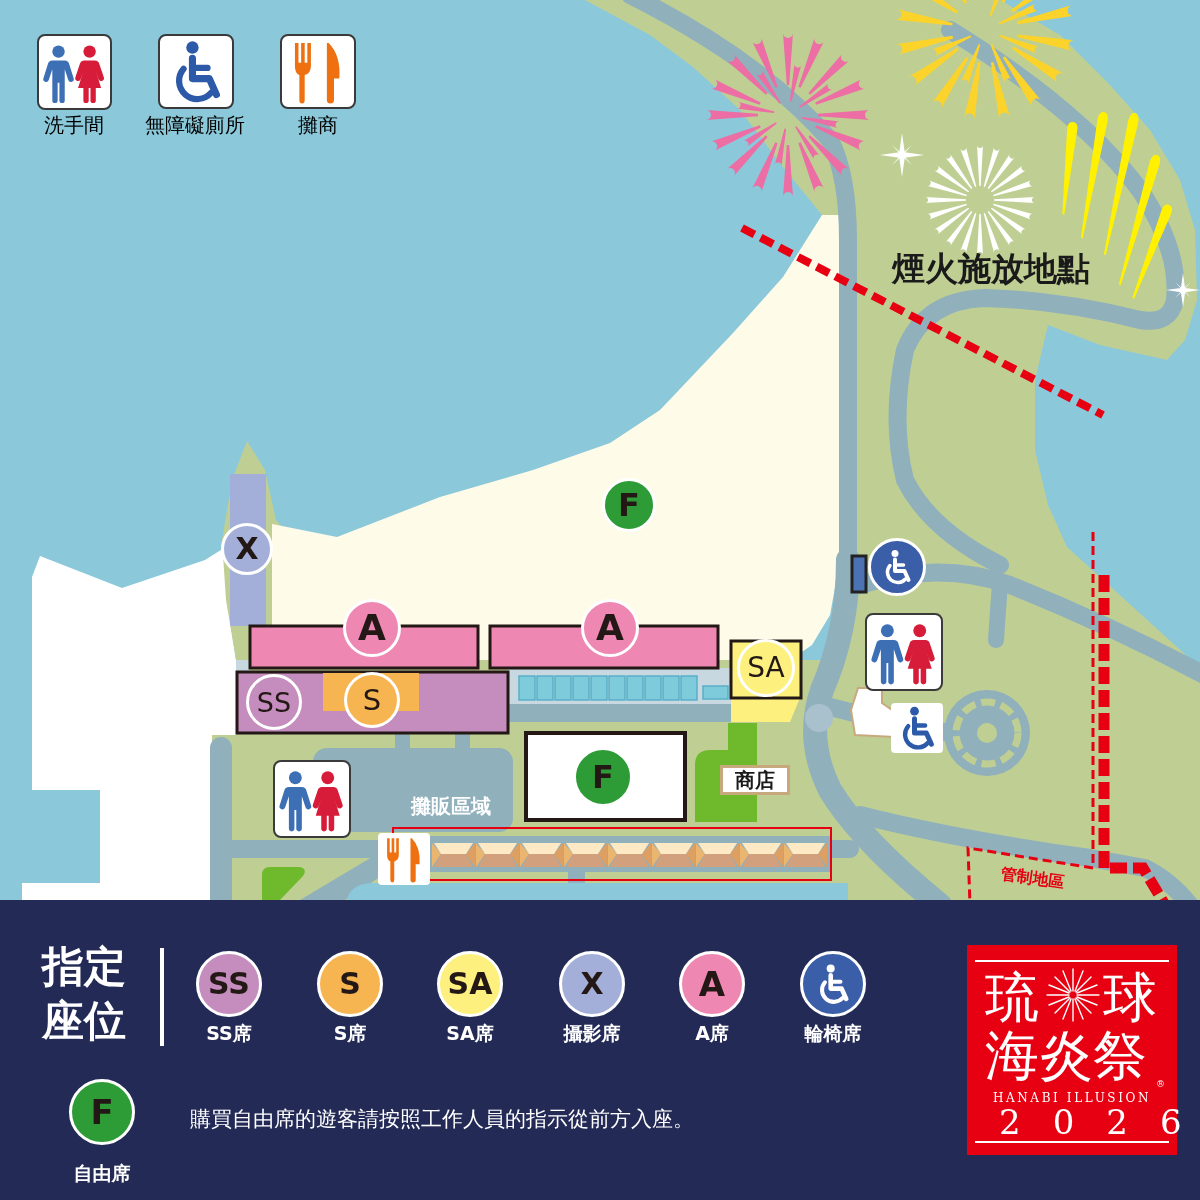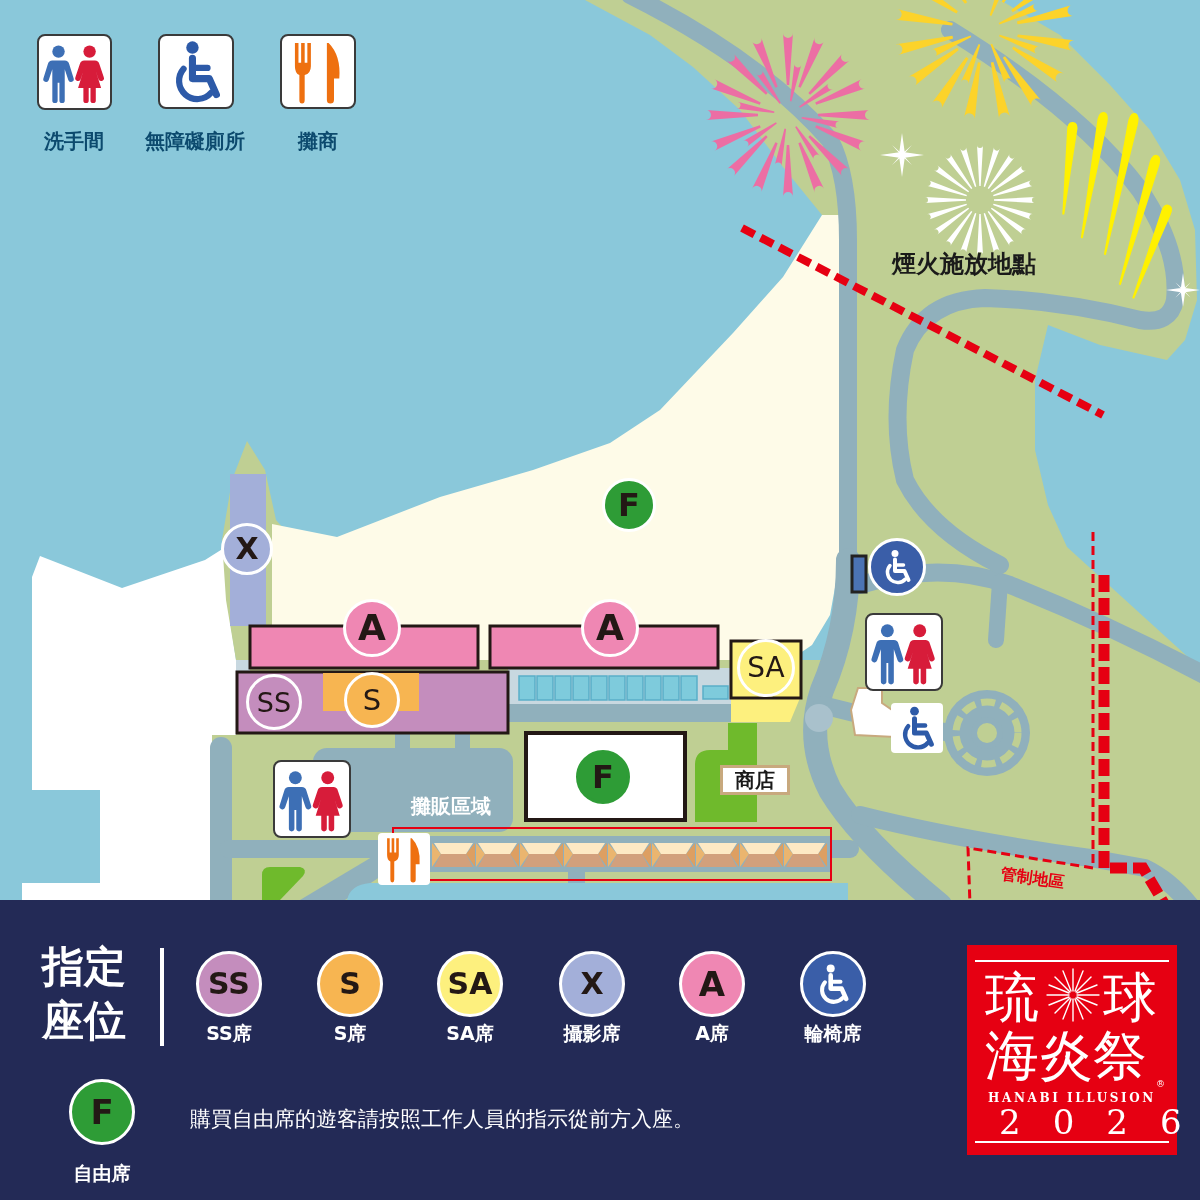--- a/index.html
+++ b/index.html
@@ -4,41 +4,41 @@
 <style>
   html,body{margin:0;padding:0;}
   body{width:1200px;height:1200px;overflow:hidden;font-family:"DejaVu Sans","Liberation Sans",sans-serif;background:#8ac8da;}
   #root{position:relative;width:1200px;height:1200px;}
   .map{position:absolute;left:0;top:0;width:1200px;height:900px;overflow:hidden;}
   .map svg.bg{position:absolute;left:0;top:0;}
   .abs{position:absolute;}
   .iconbox{position:absolute;background:#fff;border:2px solid #3a3a3a;border-radius:8px;box-sizing:border-box;}
   .iconbox.noborder{border:none;border-radius:4px;}
   .iconbox svg{position:absolute;left:0;top:0;width:100%;height:100%;}
-  .toplabel{position:absolute;top:128px;font-size:20px;font-weight:bold;color:#0c4a6e;text-align:center;white-space:nowrap;transform:translateX(-50%);}
+  .toplabel{position:absolute;top:112px;font-size:20px;font-weight:normal;color:#000000;text-align:center;white-space:nowrap;transform:translateX(-50%);}
   .marker{position:absolute;border-radius:50%;border:3px solid #fff;box-sizing:border-box;display:flex;align-items:center;justify-content:center;color:#231815;font-weight:bold;line-height:1;}
   .marker.reg{font-weight:normal;}
   .title{position:absolute;left:246px;top:296px;font-size:50px;color:#231815;letter-spacing:1px;white-space:nowrap;line-height:1;}
   .subtitle{position:absolute;left:246px;top:352px;font-size:31px;color:#231815;white-space:nowrap;line-height:1;}
-  .fw-label{position:absolute;left:892px;top:252px;font-size:24px;font-weight:bold;color:#1a1a1a;white-space:nowrap;line-height:1;}
+  .fw-label{position:absolute;left:892px;top:252px;font-size:33px;font-weight:bold;color:#1a1a1a;white-space:nowrap;line-height:1;}
   .stall-label{position:absolute;left:411px;top:796px;font-size:20px;font-weight:bold;color:#fff;white-space:nowrap;line-height:1;}
   .shop{position:absolute;left:720px;top:765px;width:70px;height:30px;background:#fff;border:3px solid #c8a97e;box-sizing:border-box;display:flex;align-items:center;justify-content:center;font-size:20px;font-weight:bold;color:#1a1a1a;}
   .restricted{position:absolute;left:1002px;top:866px;font-size:16px;font-weight:bold;color:#e60012;transform:rotate(8deg);transform-origin:left top;white-space:nowrap;line-height:1;}
   .legend{position:absolute;left:0;top:900px;width:1200px;height:300px;background:#232a56;padding-left:8px;}
   .lg-title{position:absolute;left:42px;font-size:42px;font-weight:bold;color:#fff;line-height:1;white-space:nowrap;}
   .lg-div{position:absolute;left:160px;top:48px;width:4px;height:98px;background:#fff;}
   .seat-item{position:absolute;top:51px;width:110px;margin-left:-55px;text-align:center;}
   .seat-circle{width:66px;height:66px;margin:0 auto;border-radius:50%;border:3px solid #fff;box-sizing:border-box;display:flex;align-items:center;justify-content:center;font-size:30px;font-weight:bold;color:#231815;line-height:1;}
   .seat-circle svg{width:46px;height:46px;}
   .seat-label{margin-top:4px;font-size:19px;font-weight:bold;color:#fff;white-space:nowrap;}
   .free-note{position:absolute;left:190px;top:205px;font-size:21px;color:#fff;white-space:nowrap;}
   .logo{position:absolute;left:967px;top:45px;width:210px;height:210px;background:#e60012;color:#fff;font-family:"DejaVu Serif","Liberation Serif",serif;}
   .logo .rule{position:absolute;left:8px;width:194px;height:2px;background:#fff;}
   .logo .big{position:absolute;font-size:54px;line-height:1;white-space:nowrap;}
-  .logo .sub{position:absolute;left:0;width:210px;top:146px;text-align:center;font-size:12px;font-weight:bold;letter-spacing:2.6px;white-space:nowrap;}
+  .logo .sub{position:absolute;left:0;width:210px;top:146px;text-align:center;font-size:12px;font-weight:normal;letter-spacing:2.6px;white-space:nowrap;}
   .logo .year{position:absolute;left:0;width:210px;top:160px;text-align:center;font-size:34px;letter-spacing:32px;padding-left:32px;box-sizing:border-box;white-space:nowrap;line-height:1;}
   .logo .reg{position:absolute;left:189px;top:134px;font-size:9px;}
 </style>
 </head>
 <body>
 
 <svg width="0" height="0" style="position:absolute" aria-hidden="true">
   <defs>
     <symbol id="sym-restroom" viewBox="0 0 80 80">
       <circle cx="22" cy="17" r="7" fill="#3d6fb5"></circle>

